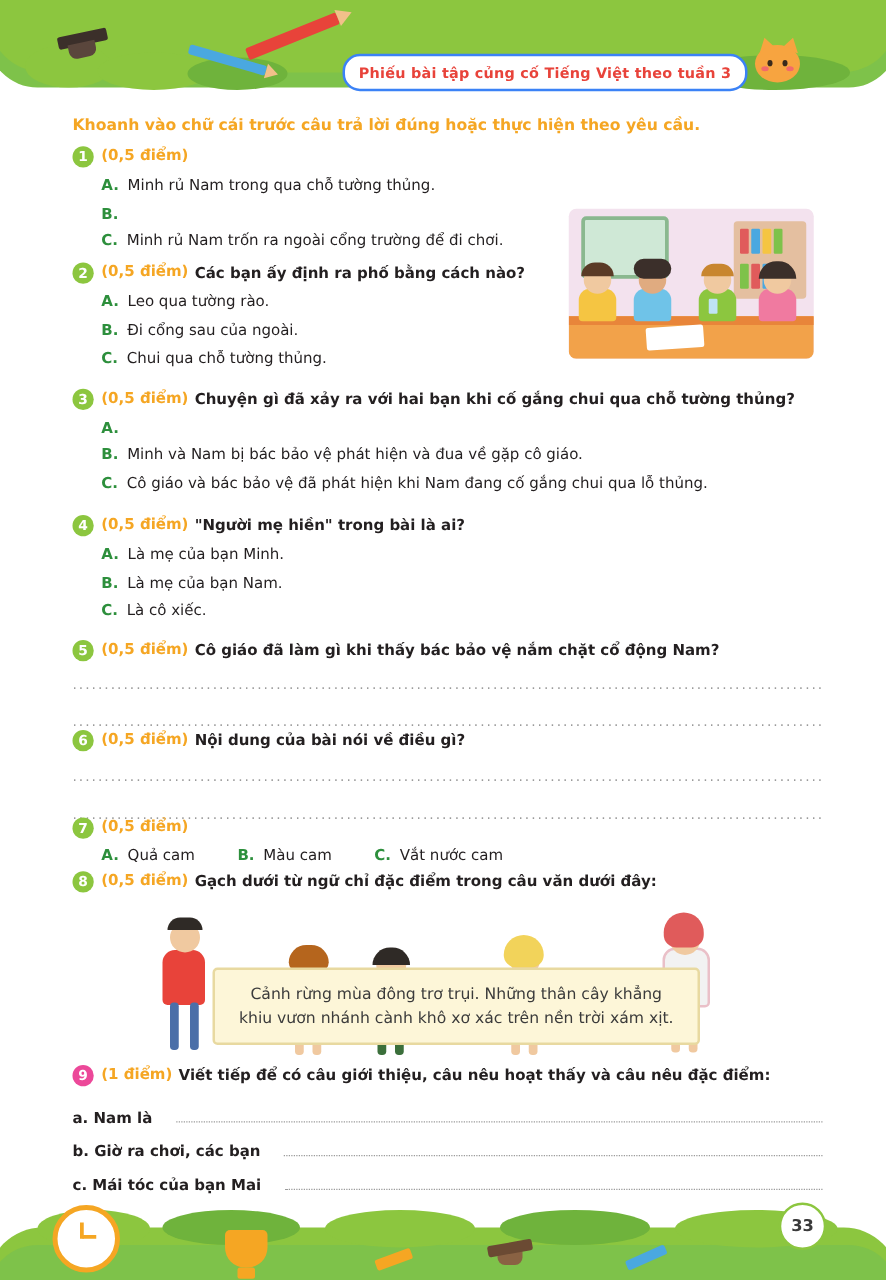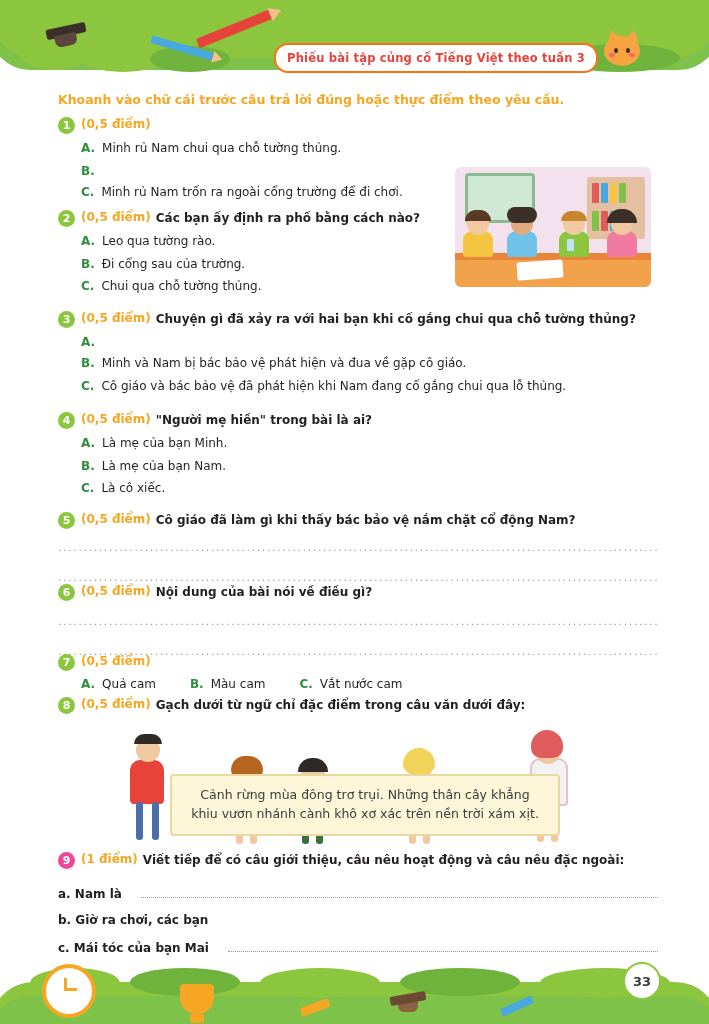--- a/index.html
+++ b/index.html
@@ -21,21 +21,21 @@
     background:#7ec24a;border-radius:0 0 40px 40px;
   }
   .band-green2{
     position:absolute;left:-10px;top:-40px;width:729px;height:98px;
     background:#8cc63f;border-radius:0 0 46px 46px;
   }
   .bump{position:absolute;background:#8cc63f;border-radius:50%;}
   .bump.dark{background:#6fb33c;}
   .title-pill{
     position:absolute;left:274px;top:43px;width:320px;height:26px;
-    background:#ffffff;border:2px solid #f97316;border-radius:14px;
+    background:#ffffff;border:2px solid #3b82f6;border-radius:14px;
     display:flex;align-items:center;justify-content:center;
   }
   .title-pill span{
     color:#e8433a;font-weight:bold;font-size:11.5px;letter-spacing:.2px;
     font-family:"DejaVu Sans","Liberation Sans",sans-serif;
   }
 
   
   .cap{position:absolute;}
   .pencil-red{position:absolute;left:195px;top:24px;width:78px;height:10px;
@@ -170,21 +170,21 @@
         <div class="cheek r"></div>
     </div>
 
     <div class="title-pill">
       <span>Phiếu bài tập củng cố Tiếng Việt theo tuần 3</span>
     </div>
   </div>
 
   <div class="content">
 
-    <div class="instr">Khoanh vào chữ cái trước câu trả lời đúng hoặc thực điểm theo yêu cầu.</div>
+    <div class="instr">Khoanh vào chữ cái trước câu trả lời đúng hoặc thực hiện theo yêu cầu.</div>
 
     <div class="classroom">
       <div class="board"></div>
       <div class="shelf">
         <i style="left:5px;top:6px;background:#e05b5b;"></i>
         <i style="left:14px;top:6px;background:#4aa8e0;"></i>
         <i style="left:23px;top:6px;background:#f5c542;"></i>
         <i style="left:32px;top:6px;background:#7ec24a;"></i>
         <i style="left:5px;top:34px;background:#7ec24a;"></i>
         <i style="left:14px;top:34px;background:#e05b5b;"></i>
@@ -217,21 +217,21 @@
     </div>
 
     <div class="q" style="top:35px;">
       <div class="qhead">
         <div class="qnum">1</div>
         <div class="qpoint">(0,5 điểm)</div>
       </div>
       <div class="opts" style="width:400px;">
         <div class="opt">
           <span class="olet">A.</span>
-          <span class="otext">Minh rủ Nam chui qua chỗ tường thủng.</span>
+          <span class="otext">Minh rủ Nam trong qua chỗ tường thủng.</span>
         </div>
         <div class="opt">
           <span class="olet">B.</span>
         </div>
         <div class="opt">
           <span class="olet">C.</span>
           <span class="otext">Minh rủ Nam trốn ra ngoài cổng trường để đi chơi.</span>
         </div>
       </div>
     </div>
@@ -242,21 +242,21 @@
         <div class="qpoint">(0,5 điểm)</div>
         <div class="qtext">Các bạn ấy định ra phố bằng cách nào?</div>
       </div>
       <div class="opts" style="width:380px;">
         <div class="opt">
           <span class="olet">A.</span>
           <span class="otext">Leo qua tường rào.</span>
         </div>
         <div class="opt">
           <span class="olet">B.</span>
-          <span class="otext">Đi cổng sau của trường.</span>
+          <span class="otext">Đi cổng sau của ngoài.</span>
         </div>
         <div class="opt">
           <span class="olet">C.</span>
           <span class="otext">Chui qua chỗ tường thủng.</span>
         </div>
       </div>
     </div>
 
     <div class="q" style="top:229px;">
       <div class="qhead">
@@ -389,29 +389,29 @@
     </div>
 
     <div class="banner">
       <p>Cảnh rừng mùa đông trơ trụi. Những thân cây khẳng khiu vươn nhánh cành khô xơ xác trên nền trời xám xịt.</p>
     </div>
 
     <div class="q" style="top:770px;">
       <div class="qhead">
         <div class="qnum pink">9</div>
         <div class="qpoint">(1 điểm)</div>
-        <div class="qtext">Viết tiếp để có câu giới thiệu, câu nêu hoạt động và câu nêu đặc ngoài:</div>
+        <div class="qtext">Viết tiếp để có câu giới thiệu, câu nêu hoạt thấy và câu nêu đặc điểm:</div>
       </div>
     </div>
 
     <div class="fill" style="top:804px;width:600px;">
       <span class="lab">a. Nam là</span>
       <span class="ln"></span>
     </div>
-    <div class="fill" style="top:831px;width:600px;flex-direction:column;">
+    <div class="fill" style="top:831px;width:600px;">
       <span class="lab">b. Giờ ra chơi, các bạn</span>
       <span class="ln"></span>
     </div>
     <div class="fill" style="top:858px;width:600px;">
       <span class="lab">c. Mái tóc của bạn Mai</span>
       <span class="ln"></span>
     </div>
 
   </div>
 

